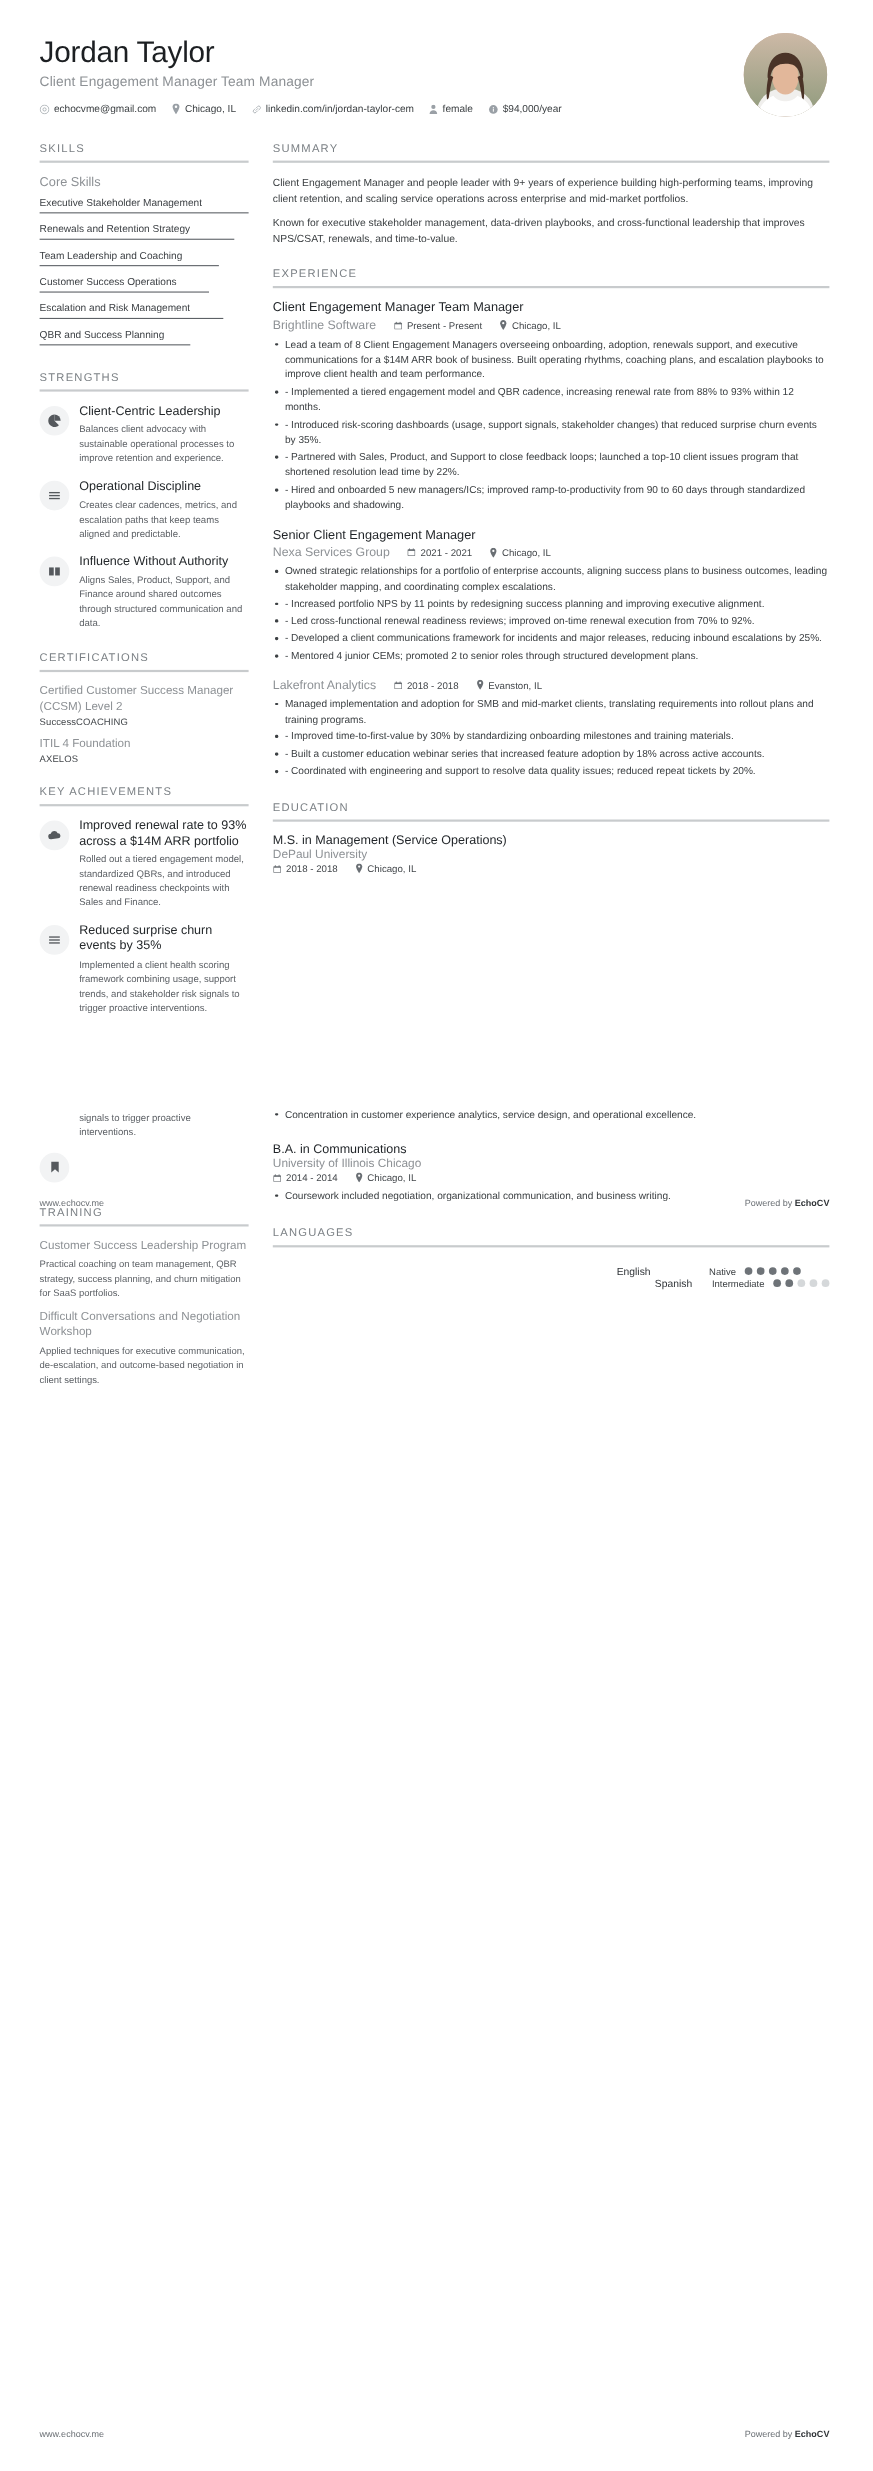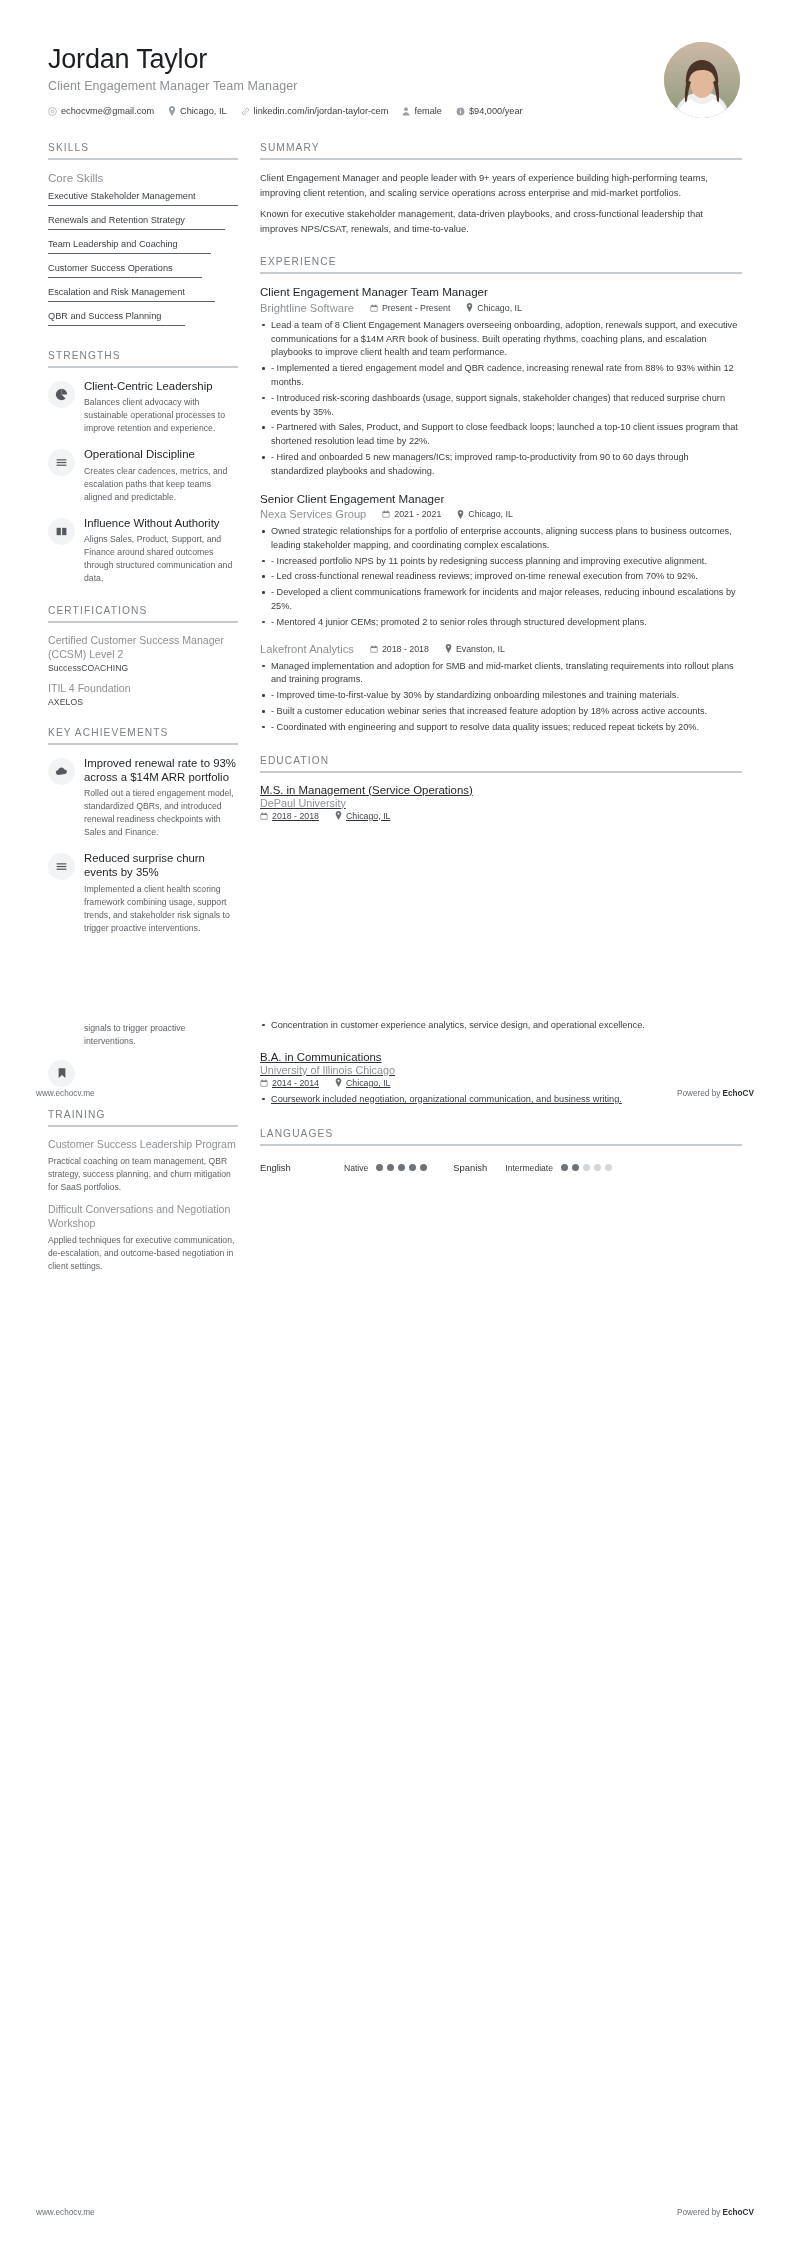--- a/index.html
+++ b/index.html
@@ -8,21 +8,21 @@
     background: #ffffff;
     font-family: "Liberation Sans", "DejaVu Sans", sans-serif;
     color: #2f3337;
     -webkit-font-smoothing: antialiased;
   }
   .page {
     position: relative;
     width: 794px;
     min-height: 2246px;
     background: #fff;
-    padding: 12px;
+    padding: 0;
   }
   
   .header {
     display: flex;
     justify-content: space-between;
     align-items: flex-start;
     padding: 30px 40px 0 36px;
   }
   .head-left { padding-top: 2px; }
   .name {
@@ -140,28 +140,29 @@
     line-height: 1.5;
     margin-bottom: 2px;
   }
   ul.bullets li:before {
     content: "";
     position: absolute; left: 2px; top: 5px;
     width: 2.6px; height: 2.6px; border-radius: 50%;
     background: #3c4043;
   }
 
-  .edu { margin-bottom: 11px; text-decoration: underline; }
+  .edu { margin-bottom: 11px; }
   .edu-title { font-size: 11.4px; color: #1f2327; }
   .edu-school { font-size: 10.8px; color: #8d9195; margin-top: 1px; }
 
   .lang-row {
     display: flex; align-items: flex-end;
     gap: 0; font-size: 9.4px; color: #3c4043;
     margin-top: 16px;
+    flex-direction: column;
   }
   .lang-name { width: 84px; color: #2f3337; }
   .lang-level { font-size: 8.6px; color: #3c4043; margin-right: 8px; }
   .dots { display: inline-flex; gap: 4px; margin-right: 26px; align-items: center; }
   .dot { width: 7px; height: 7px; border-radius: 50%; background: #d5d8da; }
   .dot.on { background: #6e7378; }
   .lang-unit { display: flex; align-items: center; }
 
   
   .footer {

